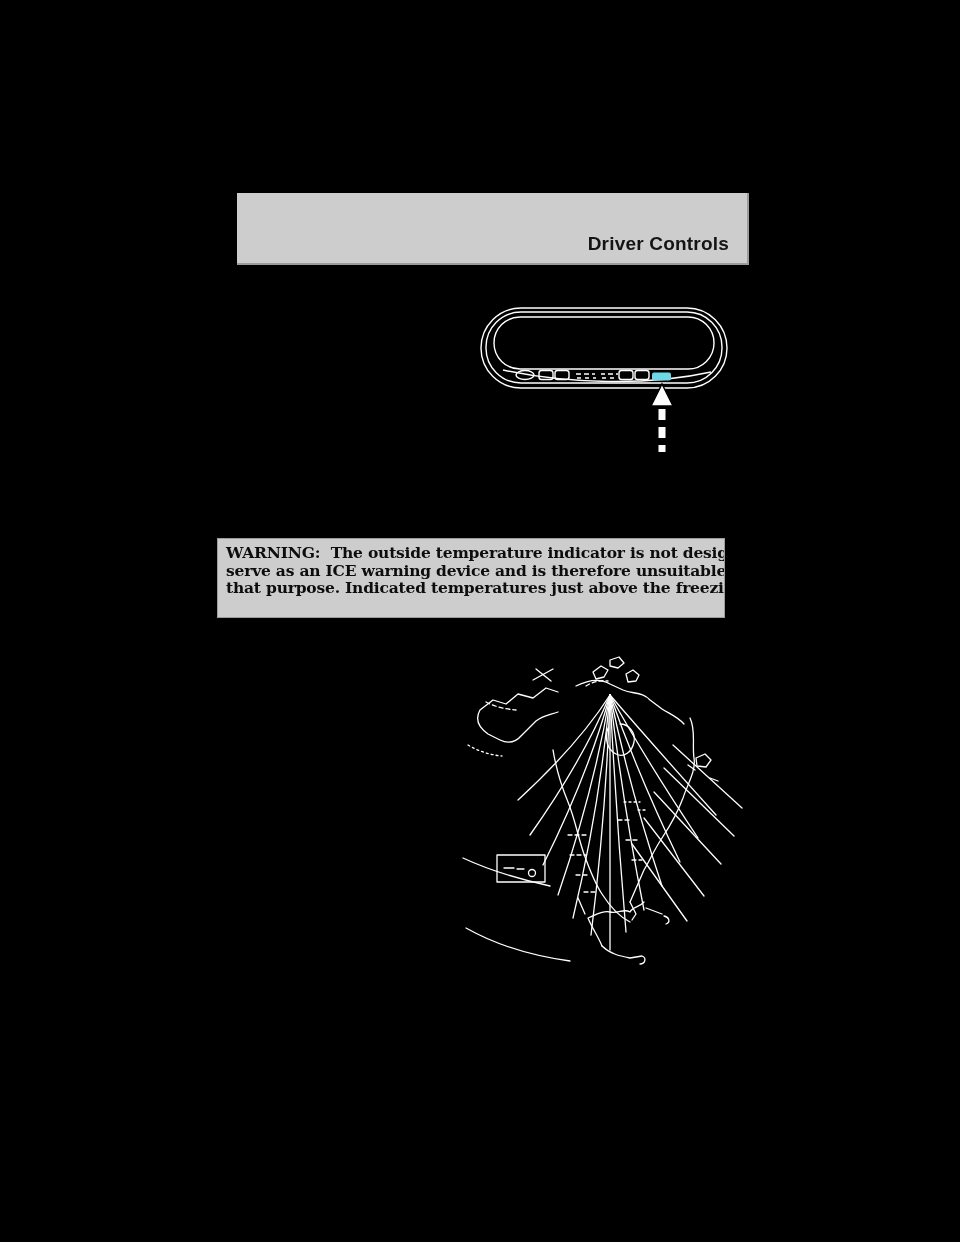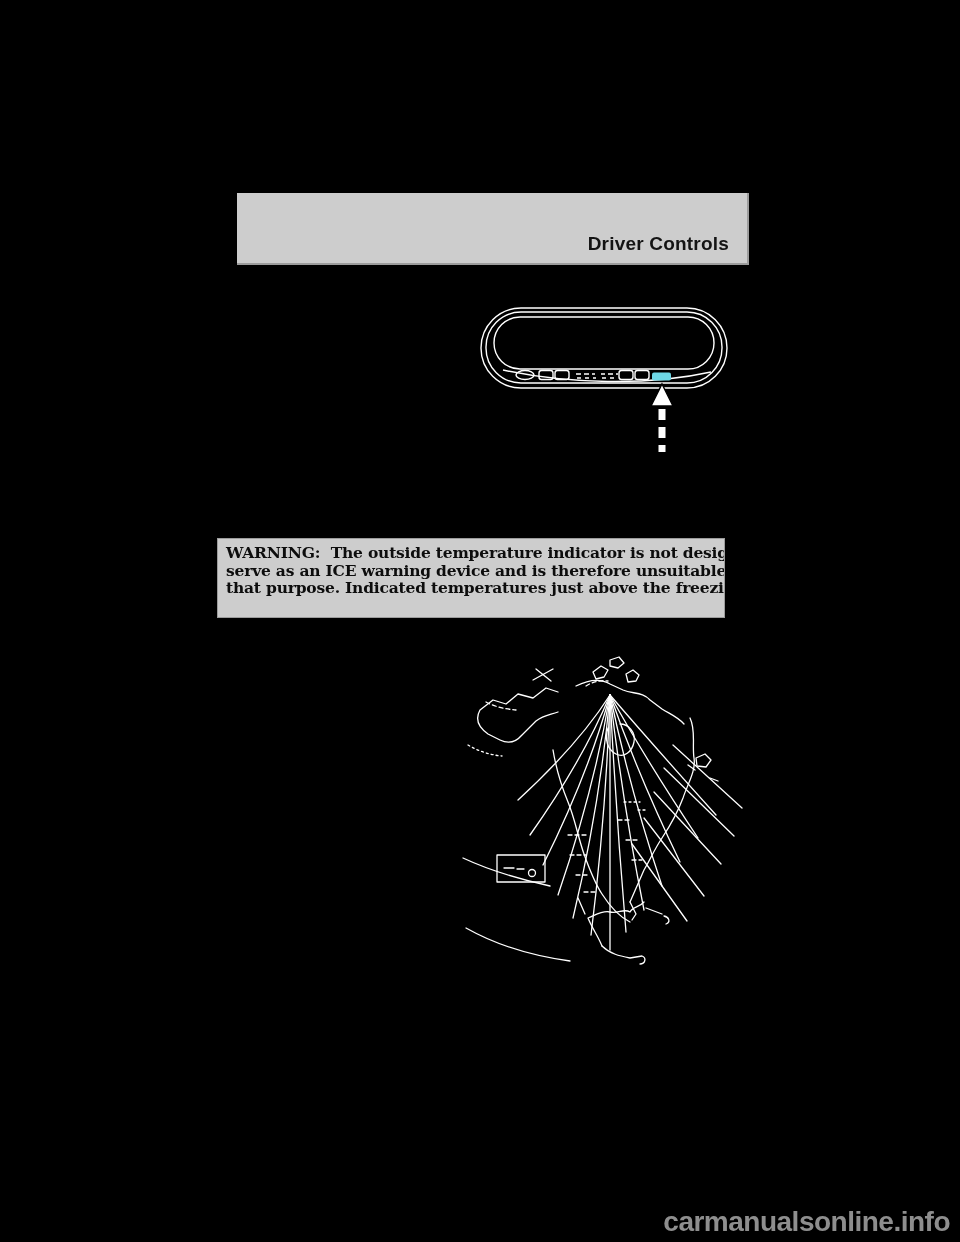--- a/index.html
+++ b/index.html
@@ -149,14 +149,13 @@
     <path d="M5,208 C35,222 65,230 92,236"></path>
     <path d="M8,278 C40,296 75,306 112,311"></path>
 
     <g>
       <rect x="39" y="205" width="48" height="27"></rect>
       <path d="M46,218 h10 m3,1 h7" stroke-width="2"></path>
       <circle cx="74" cy="223" r="3.5"></circle>
     </g>
   </svg>
 
-  <div class="watermark">carmanualsonline.info</div>
 </div>
 
 </body></html>

